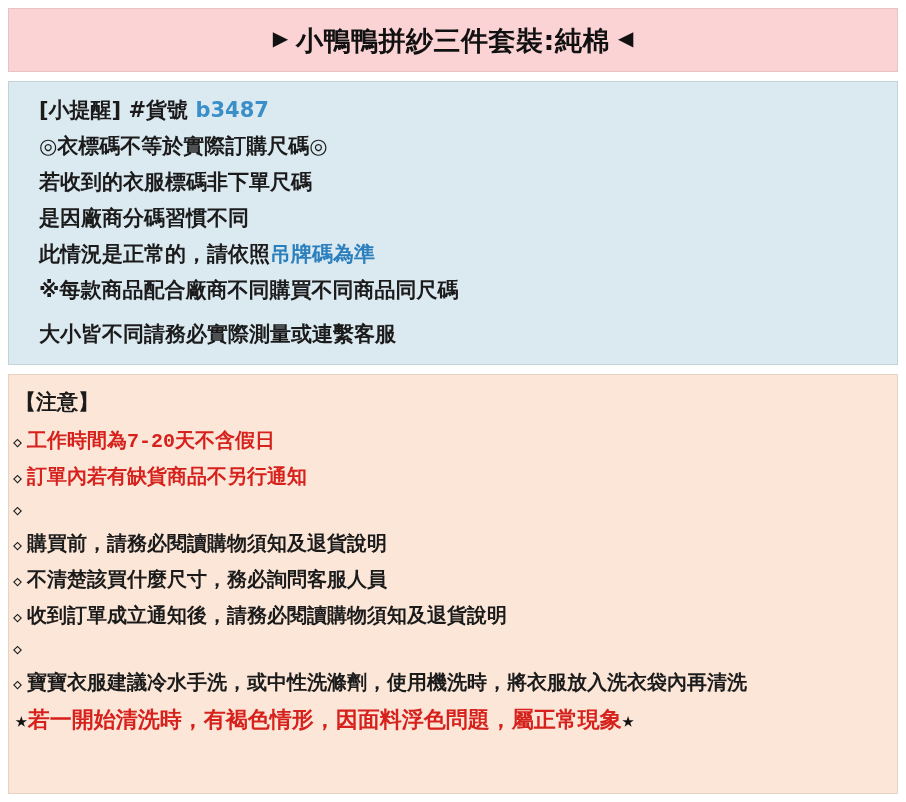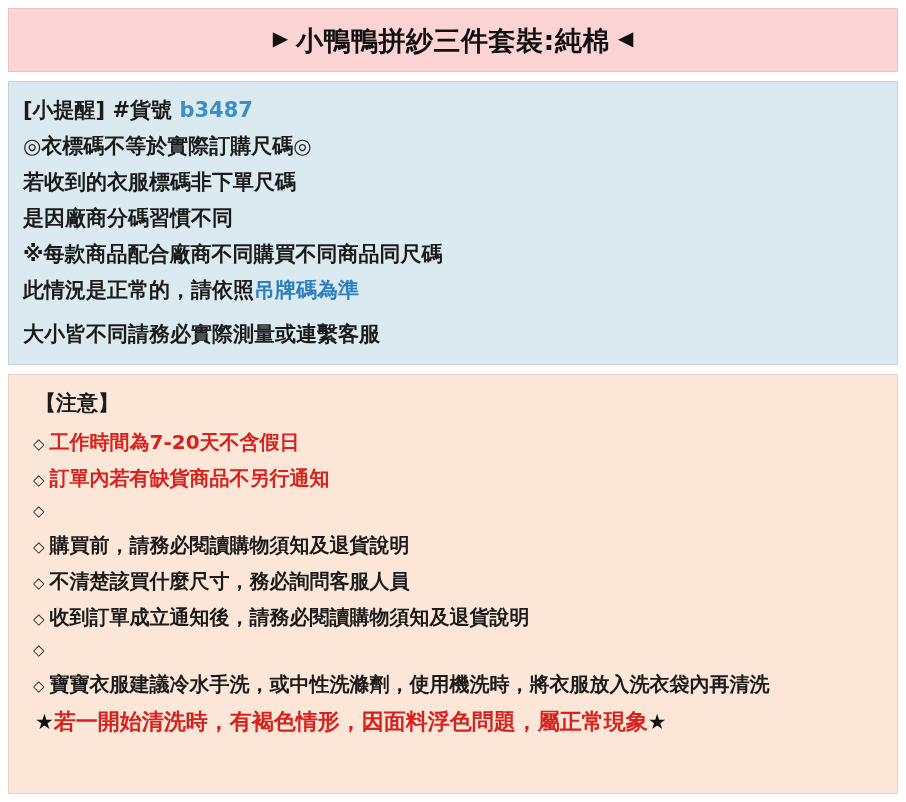--- a/index.html
+++ b/index.html
@@ -53,44 +53,45 @@
     top: -2px;
   }
   .title-arrow.left-arrow { margin-right: 8px; }
   .title-arrow.right-arrow { margin-left: 8px; }
 
   
   .blue-panel {
     background: #dbe9f0;
     border: 1px solid #c3d3da;
     box-sizing: border-box;
-    padding: 10px 14px 12px 14px;
+    padding: 10px 14px 12px 30px;
   }
   .blue-panel .row {
     font-size: 21px;
     font-weight: bold;
     color: #1b1b1b;
     line-height: 1;
     padding: 8px 0 7px 0;
     white-space: nowrap;
   }
   .accent-blue { color: #3a8fc8; }
   .accent-blue-dark { color: #2b7fbd; }
   .accent-red { color: #cc1418; }
   .accent-darkred { color: #c0201e; margin-top: 8px; }
 
   
   .orange-panel {
     background: #fbe6d8;
     border: 1px solid #e8d2c4;
     box-sizing: border-box;
-    padding: 10px 14px 10px 24px;
+    padding: 10px 14px 10px 4px;
     flex: 1 1 auto;
     display: flex;
     flex-direction: column;
+    font-family: Liberation Mono, monospace;
   }
   .orange-panel .heading {
     font-size: 21px;
     font-weight: bold;
     color: #1b1b1b;
     line-height: 1;
     padding: 8px 0 10px 2px;
     white-space: nowrap;
   }
   .note-item {
@@ -142,25 +143,25 @@
 
     <div class="row">
       <span>[小提醒] #貨號</span>
       <span class="accent-blue">b3487</span>
     </div>
 
     <div class="row">◎衣標碼不等於實際訂購尺碼◎</div>
     <div class="row">若收到的衣服標碼非下單尺碼</div>
     <div class="row">是因廠商分碼習慣不同</div>
 
-    <div class="row accent-red">※每款商品配合廠商不同購買不同商品同尺碼</div>
-
     <div class="row">
       <span>此情況是正常的，請依照</span><span class="accent-blue-dark">吊牌碼為準</span>
     </div>
+
+    <div class="row accent-red">※每款商品配合廠商不同購買不同商品同尺碼</div>
     <div class="row accent-darkred">大小皆不同請務必實際測量或連繫客服</div>
   </div>
 
   <div class="orange-panel">
 
     <div class="heading">【注意】</div>
 
     <div class="note-item">
       <span class="note-bullet">◇</span>
       <span class="note-text red">工作時間為7-20天不含假日</span>

